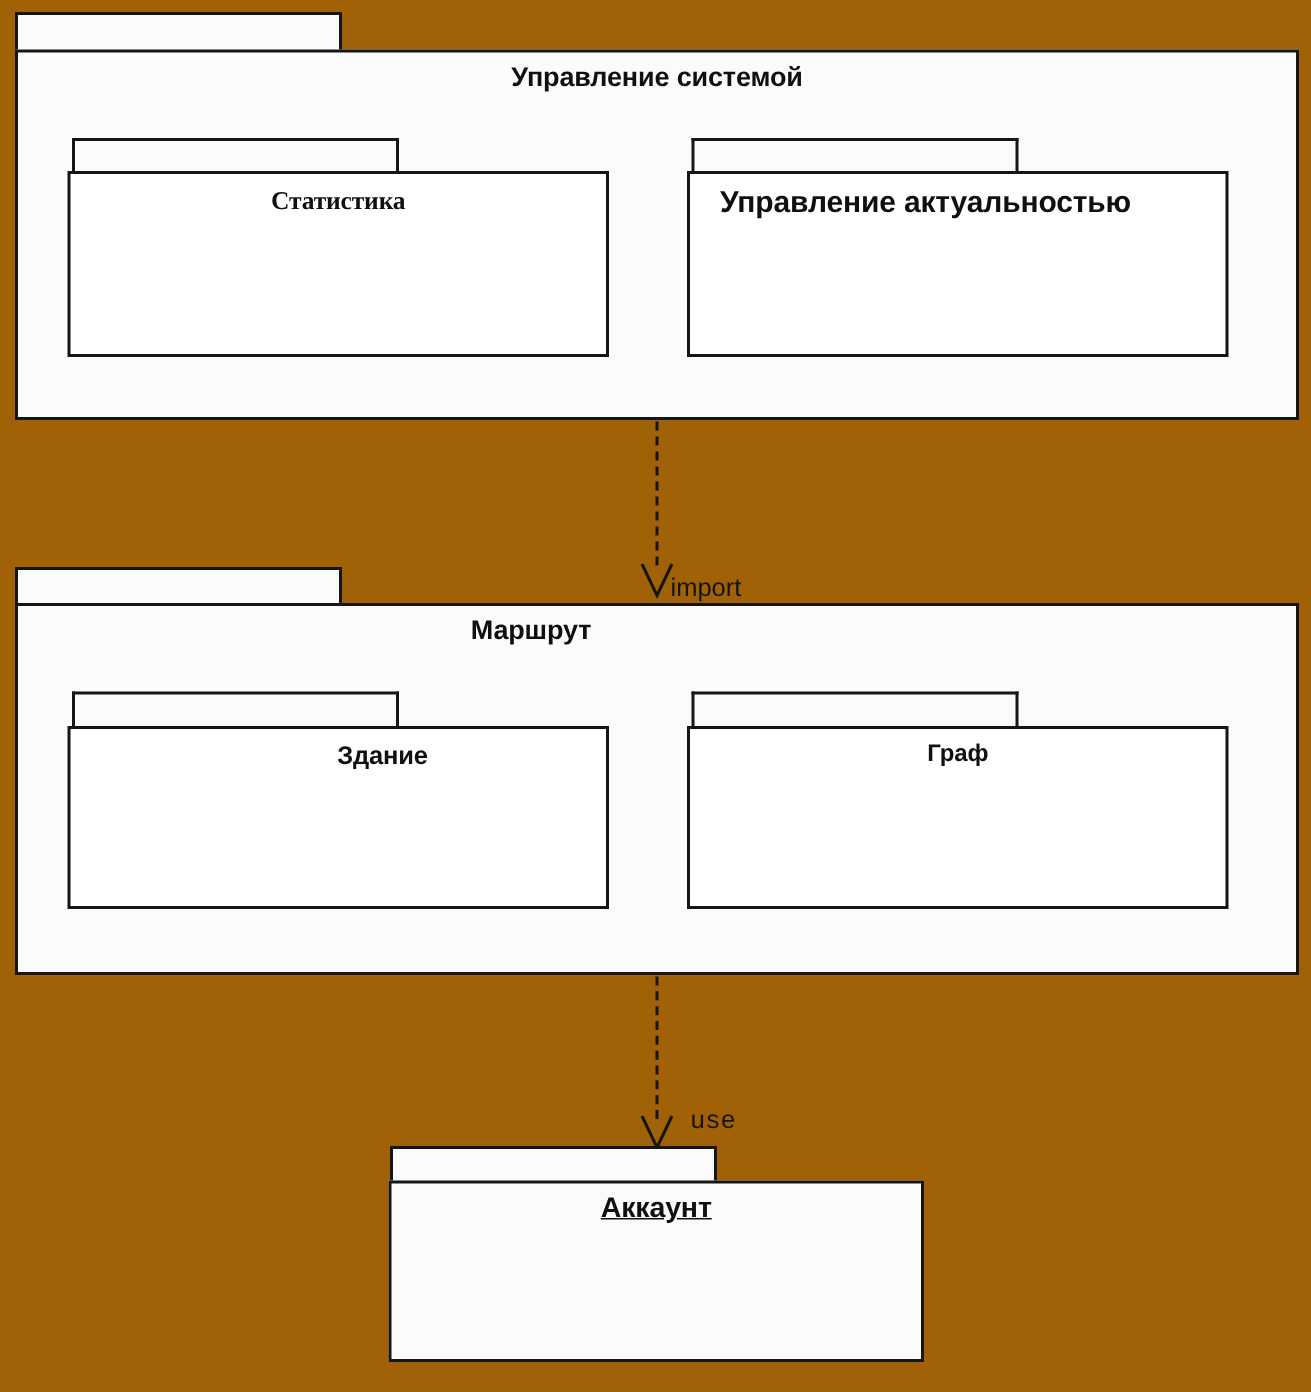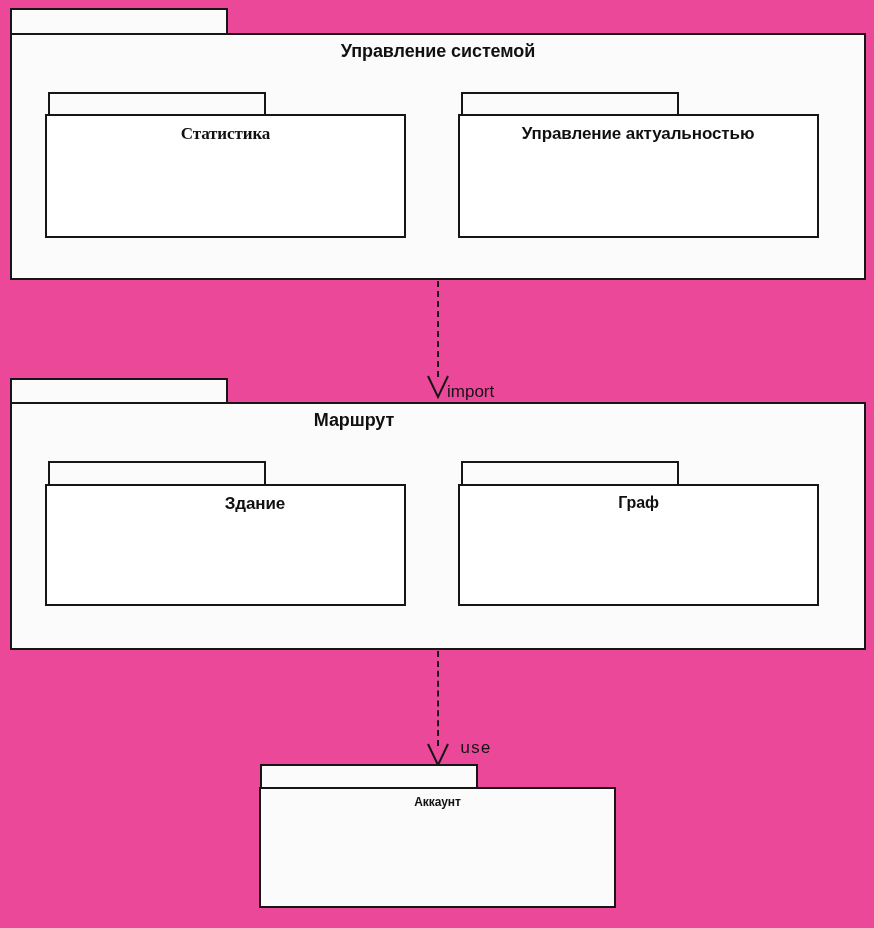--- a/index.html
+++ b/index.html
@@ -4,21 +4,21 @@
 <style>
   html, body {
     margin: 0;
     padding: 0;
     background: #ffffff;
   }
   #canvas {
     position: relative;
     width: 874px;
     height: 928px;
-    background: #ec4899;
+    background: #a16207;
     font-family: "Liberation Sans", sans-serif;
     overflow: hidden;
   }
   
   .pkg {
     position: absolute;
   }
   .pkg-tab {
     position: absolute;
     box-sizing: border-box;
@@ -72,21 +72,21 @@
 
     <div class="pkg">
       <div class="pkg-tab" style="left:48px; top:92px; width:218px; height:24px;"></div>
       <div class="pkg-body white" style="left:45px; top:114px; width:361px; height:124px;"></div>
       <div class="pkg-label" style="left:45px; top:124px; width:361px; font-size:17px;font-family:Liberation Serif, serif;">Статистика</div>
     </div>
 
     <div class="pkg">
       <div class="pkg-tab" style="left:461px; top:92px; width:218px; height:24px;"></div>
       <div class="pkg-body white" style="left:458px; top:114px; width:361px; height:124px;"></div>
-      <div class="pkg-label" style="left:458px; top:124px; width:318px; font-size:17px;margin-left:21px;">Управление актуальностью</div>
+      <div class="pkg-label" style="left:458px; top:124px; width:318px; font-size:20px;">Управление актуальностью</div>
     </div>
   </div>
 
   <div>
     <div class="dep-line" style="left:437px; top:281px; height:96px;"></div>
     <svg class="dep-head" style="left:427px; top:375px;" width="22" height="24">
       <polyline points="1,1 11,22 21,1" fill="none" stroke="#151515" stroke-width="2"></polyline>
     </svg>
     <div class="dep-label" style="left:447px; top:338px;margin-top:44px;">import</div>
   </div>
@@ -113,16 +113,16 @@
     <div class="dep-line" style="left:437px; top:651px; height:95px;"></div>
     <svg class="dep-head" style="left:427px; top:743px;" width="22" height="24">
       <polyline points="1,1 11,22 21,1" fill="none" stroke="#151515" stroke-width="2"></polyline>
     </svg>
     <div class="dep-label" style="left:460px; top:739px;font-family:Liberation Mono, monospace;">use</div>
   </div>
 
   <div class="pkg">
     <div class="pkg-tab" style="left:260px; top:764px; width:218px; height:25px;"></div>
     <div class="pkg-body" style="left:259px; top:787px; width:357px; height:121px;"></div>
-    <div class="pkg-label" style="left:259px; top:795px; width:357px; font-size:12px;">Аккаунт</div>
+    <div class="pkg-label" style="left:259px; top:795px; width:357px; font-size:19px;text-decoration:underline;">Аккаунт</div>
   </div>
 
 </div>
 
 </body></html>

